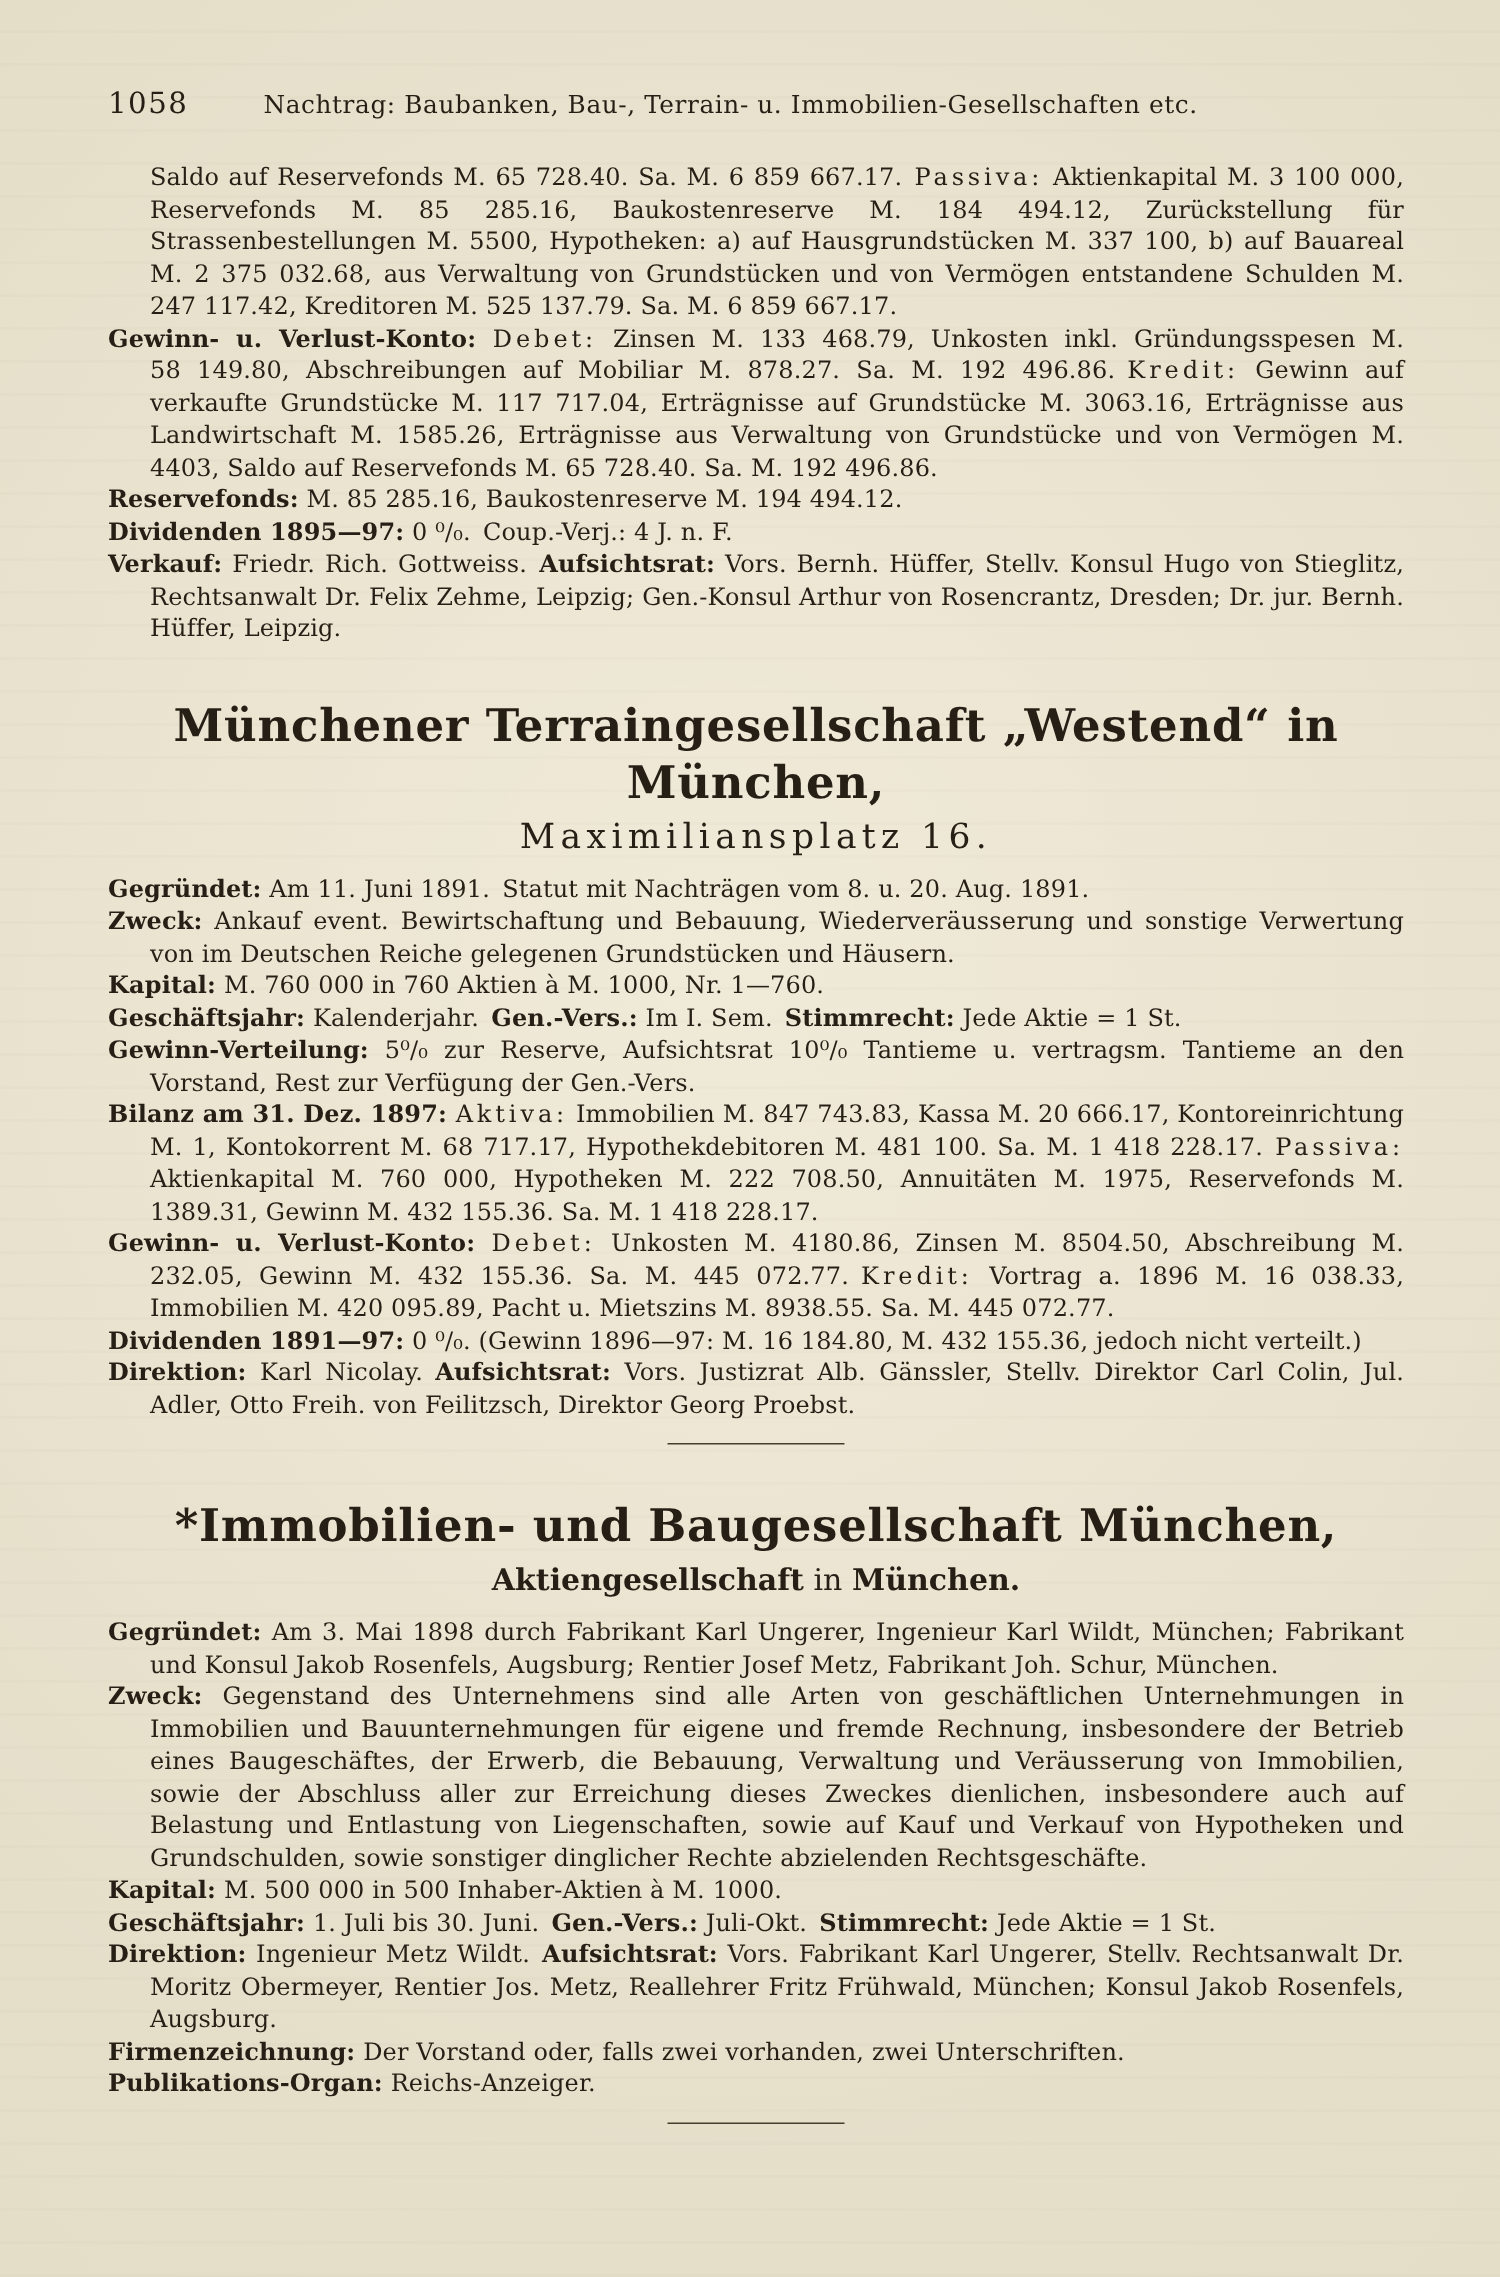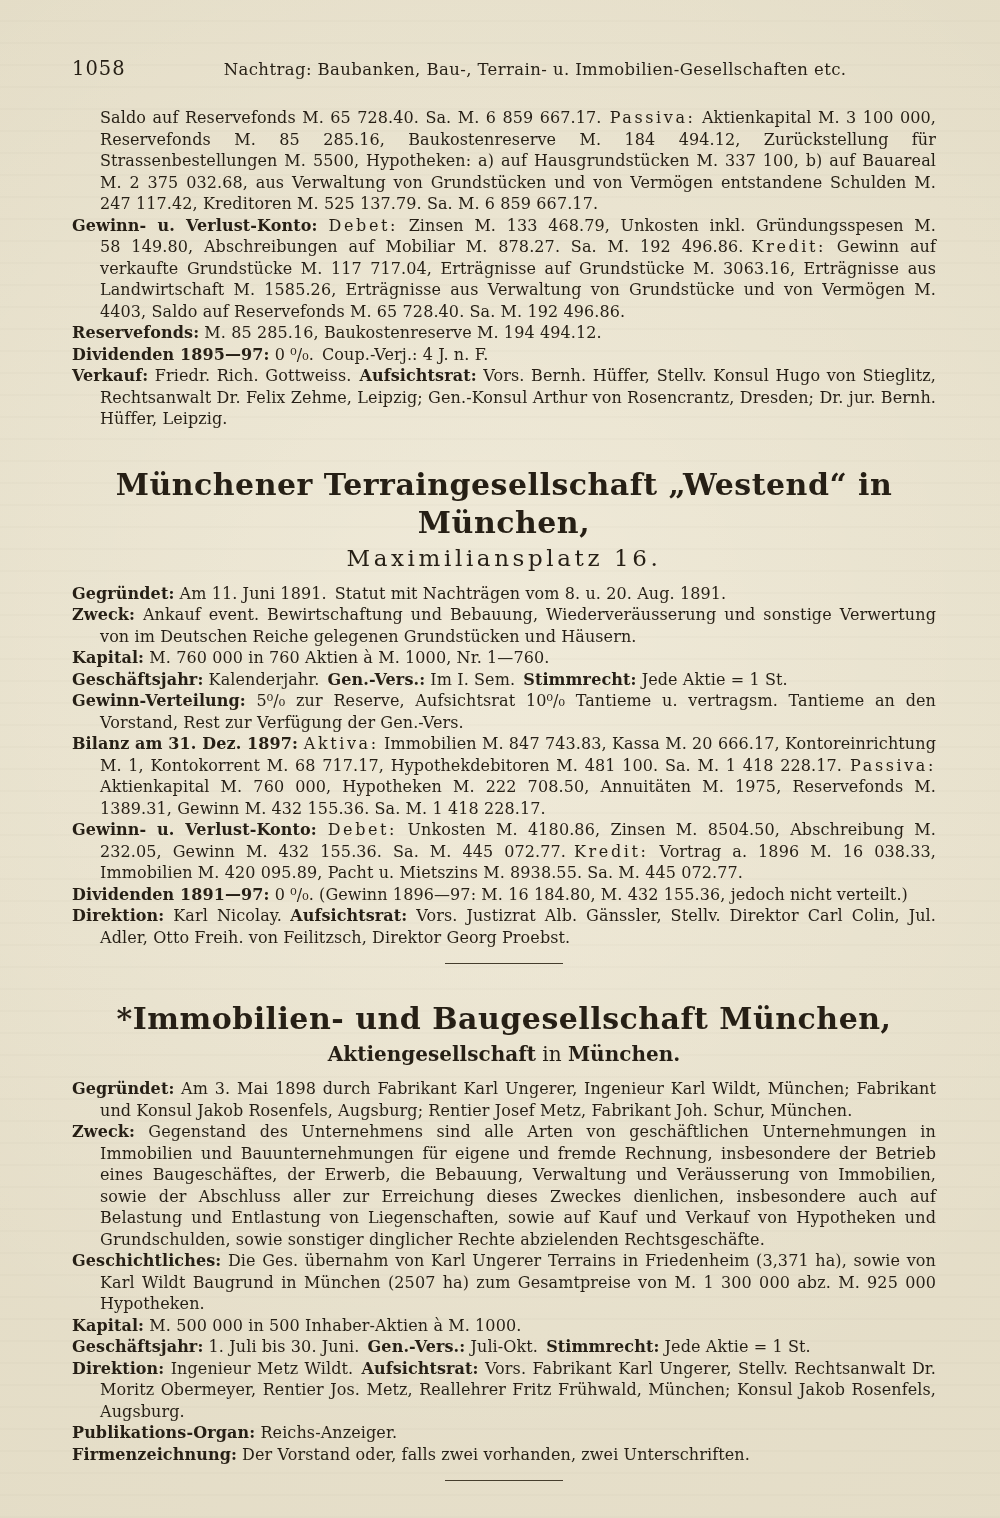--- a/index.html
+++ b/index.html
@@ -25,21 +25,20 @@
     position:absolute;inset:0;pointer-events:none;
     background:
       repeating-linear-gradient(0deg, rgba(110,100,80,0.035) 0 2px, rgba(0,0,0,0) 2px 22px);
     mix-blend-mode:multiply;
     opacity:.5;
   }
   .running-head{
     display:flex;align-items:baseline;
     padding:57px 65px 0 72px;
     font-size:17px;
-    gap:48px;
   }
   .pagenum{font-size:19.5px;letter-spacing:1px;margin-right:50px;}
   .head-title{font-size:16.5px;letter-spacing:.4px;}
   .text-block{
     margin:27px 64px 0 72px;
     font-size:16px;
     line-height:21.5px;
     text-rendering:optimizeLegibility;
   }
   .para{
@@ -98,21 +97,20 @@
       <p class="para"><span class="seg-bold">Gewinn-Verteilung:</span><span class="seg-normal"> 5⁰/₀ zur Reserve, Aufsichtsrat 10⁰/₀ Tantieme u. vertragsm. Tantieme an den Vorstand, Rest zur Verfügung der Gen.-Vers.</span></p>
       <p class="para"><span class="seg-bold">Bilanz am 31. Dez. 1897: </span><span class="seg-spaced">Aktiva:</span><span class="seg-normal"> Immobilien M. 847&nbsp;743.83, Kassa M. 20&nbsp;666.17, Kontoreinrichtung M. 1, Kontokorrent M. 68&nbsp;717.17, Hypothekdebitoren M. 481&nbsp;100. Sa. M. 1&nbsp;418&nbsp;228.17. </span><span class="seg-spaced">Passiva:</span><span class="seg-normal"> Aktienkapital M. 760&nbsp;000, Hypotheken M. 222&nbsp;708.50, Annuitäten M. 1975, Reservefonds M. 1389.31, Gewinn M. 432&nbsp;155.36. Sa. M. 1&nbsp;418&nbsp;228.17.</span></p>
       <p class="para"><span class="seg-bold">Gewinn- u. Verlust-Konto: </span><span class="seg-spaced">Debet:</span><span class="seg-normal"> Unkosten M. 4180.86, Zinsen M. 8504.50, Abschreibung M. 232.05, Gewinn M. 432&nbsp;155.36. Sa. M. 445&nbsp;072.77. </span><span class="seg-spaced">Kredit:</span><span class="seg-normal"> Vortrag a. 1896 M. 16&nbsp;038.33, Immobilien M. 420&nbsp;095.89, Pacht u. Mietszins M. 8938.55. Sa. M. 445&nbsp;072.77.</span></p>
       <p class="para"><span class="seg-bold">Dividenden 1891—97:</span><span class="seg-normal"> 0&nbsp;⁰/₀. (Gewinn 1896—97: M. 16&nbsp;184.80, M. 432&nbsp;155.36, jedoch nicht verteilt.)</span></p>
       <p class="para"><span class="seg-bold">Direktion:</span><span class="seg-normal"> Karl Nicolay. </span><span class="seg-bold">Aufsichtsrat:</span><span class="seg-normal"> Vors. Justizrat Alb. Gänssler, Stellv. Direktor Carl Colin, Jul. Adler, Otto Freih. von Feilitzsch, Direktor Georg Proebst.</span></p>
       <hr class="rule">
       <h1 class="company-title">*Immobilien- und Baugesellschaft München,</h1>
       <div class="subtitle"><span class="seg-bold">Aktiengesellschaft</span><span class="seg-normal"> in </span><span class="seg-bold">München.</span></div>
       <p class="para"><span class="seg-bold">Gegründet:</span><span class="seg-normal"> Am 3. Mai 1898 durch Fabrikant Karl Ungerer, Ingenieur Karl Wildt, München; Fabrikant und Konsul Jakob Rosenfels, Augsburg; Rentier Josef Metz, Fabrikant Joh. Schur, München.</span></p>
       <p class="para"><span class="seg-bold">Zweck:</span><span class="seg-normal"> Gegenstand des Unternehmens sind alle Arten von geschäftlichen Unternehmungen in Immobilien und Bauunternehmungen für eigene und fremde Rechnung, insbesondere der Betrieb eines Baugeschäftes, der Erwerb, die Bebauung, Verwaltung und Veräusserung von Immobilien, sowie der Abschluss aller zur Erreichung dieses Zweckes dienlichen, insbesondere auch auf Belastung und Entlastung von Liegenschaften, sowie auf Kauf und Verkauf von Hypotheken und Grundschulden, sowie sonstiger dinglicher Rechte abzielenden Rechtsgeschäfte.</span></p>
-      <p class="para"><span class="seg-bold">Geschichtliches:</span><span class="seg-normal"> Die Ges. übernahm von Karl Ungerer Terrains in Friedenheim (3,371 ha), sowie von Karl Wildt Baugrund in München (2507 ha) zum Gesamtpreise von M. 1&nbsp;300&nbsp;000 abz. M. 925&nbsp;000 Hypotheken.</span></p>
       <p class="para"><span class="seg-bold">Kapital:</span><span class="seg-normal"> M. 500&nbsp;000 in 500 Inhaber-Aktien à M. 1000.</span></p>
       <p class="para"><span class="seg-bold">Geschäftsjahr:</span><span class="seg-normal"> 1. Juli bis 30. Juni. </span><span class="seg-bold">Gen.-Vers.:</span><span class="seg-normal"> Juli-Okt. </span><span class="seg-bold">Stimmrecht:</span><span class="seg-normal"> Jede Aktie = 1 St.</span></p>
       <p class="para"><span class="seg-bold">Direktion:</span><span class="seg-normal"> Ingenieur Metz Wildt. </span><span class="seg-bold">Aufsichtsrat:</span><span class="seg-normal"> Vors. Fabrikant Karl Ungerer, Stellv. Rechtsanwalt Dr. Moritz Obermeyer, Rentier Jos. Metz, Reallehrer Fritz Frühwald, München; Konsul Jakob Rosenfels, Augsburg.</span></p>
+      <p class="para"><span class="seg-bold">Firmenzeichnung:</span><span class="seg-normal"> Der Vorstand oder, falls zwei vorhanden, zwei Unterschriften.</span></p>
       <p class="para"><span class="seg-bold">Publikations-Organ:</span><span class="seg-normal"> Reichs-Anzeiger.</span></p>
-      <p class="para"><span class="seg-bold">Firmenzeichnung:</span><span class="seg-normal"> Der Vorstand oder, falls zwei vorhanden, zwei Unterschriften.</span></p>
       <hr class="rule">
     </main>
 </div>
 
 </body></html>

